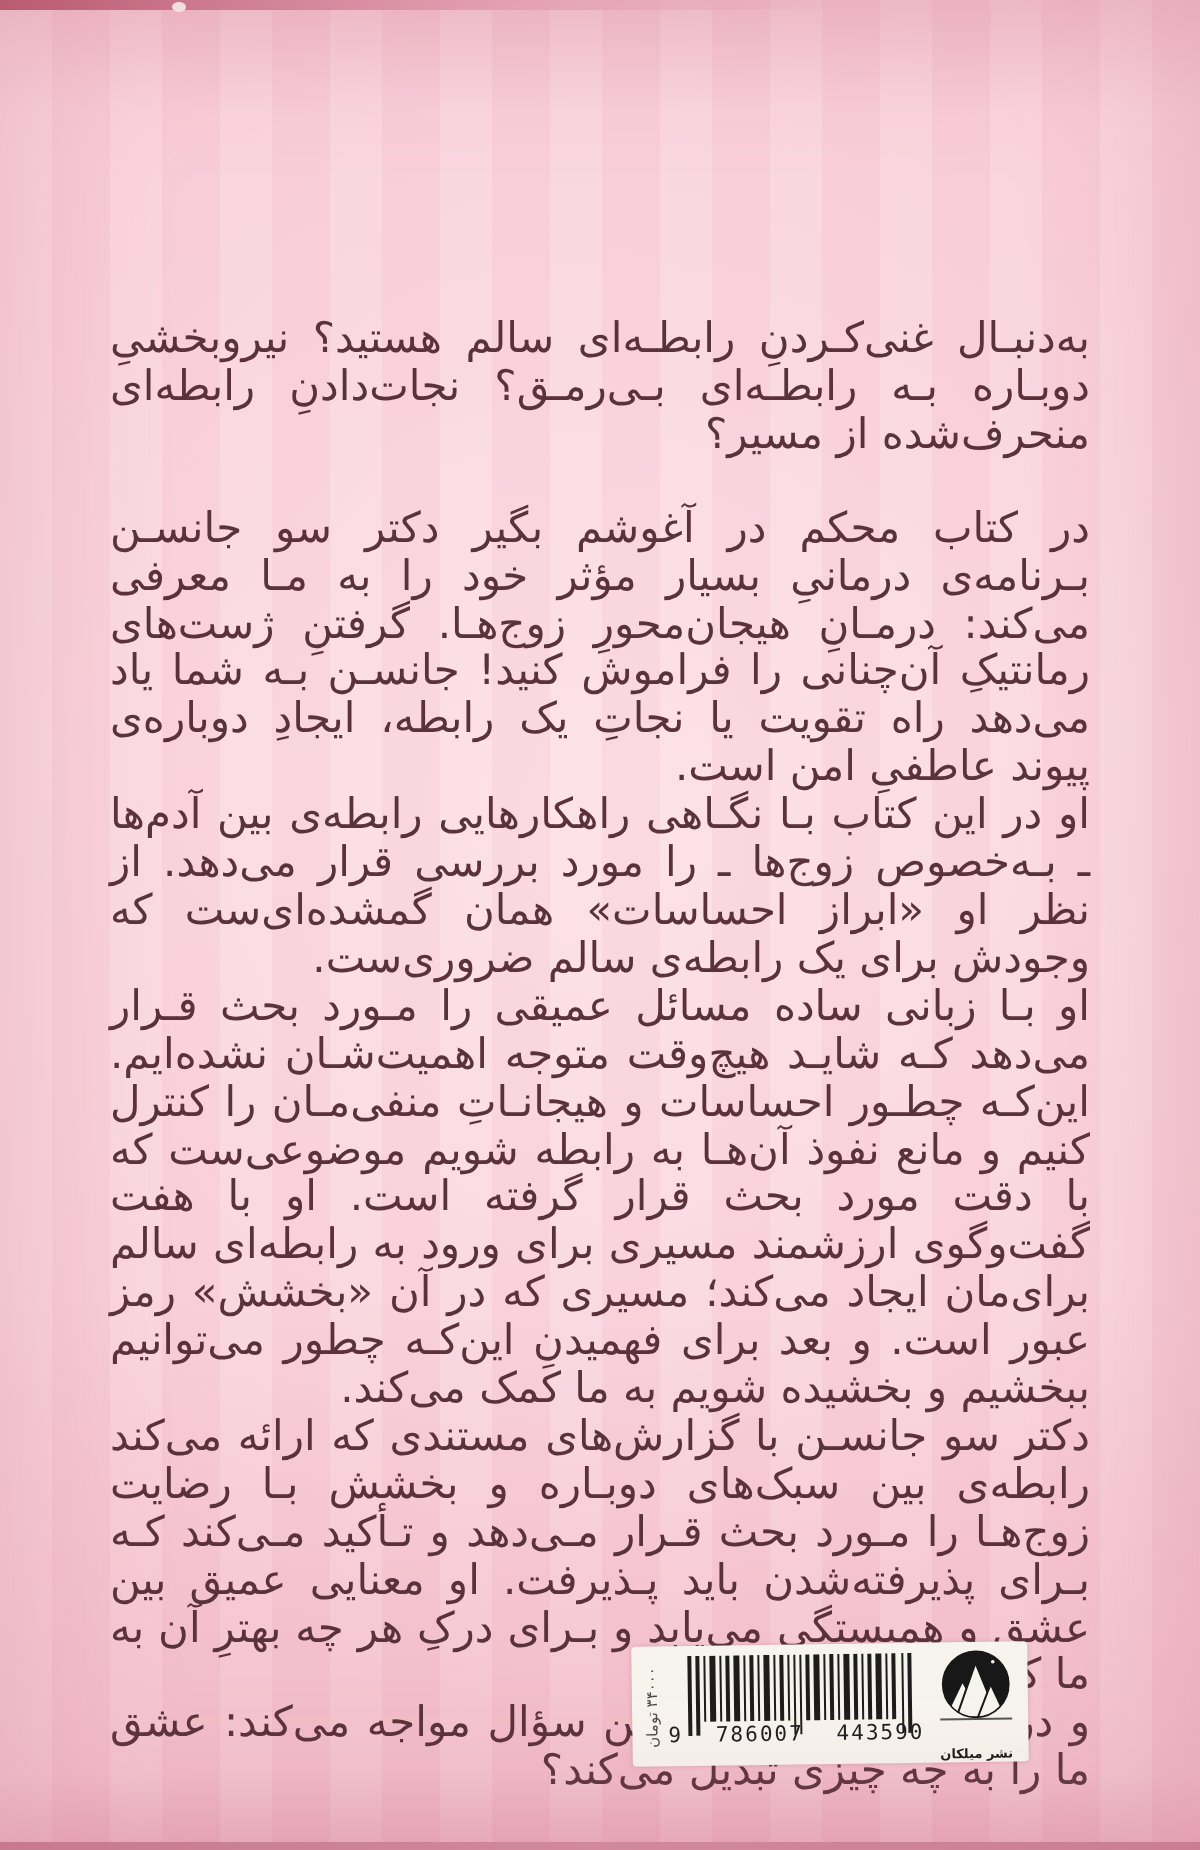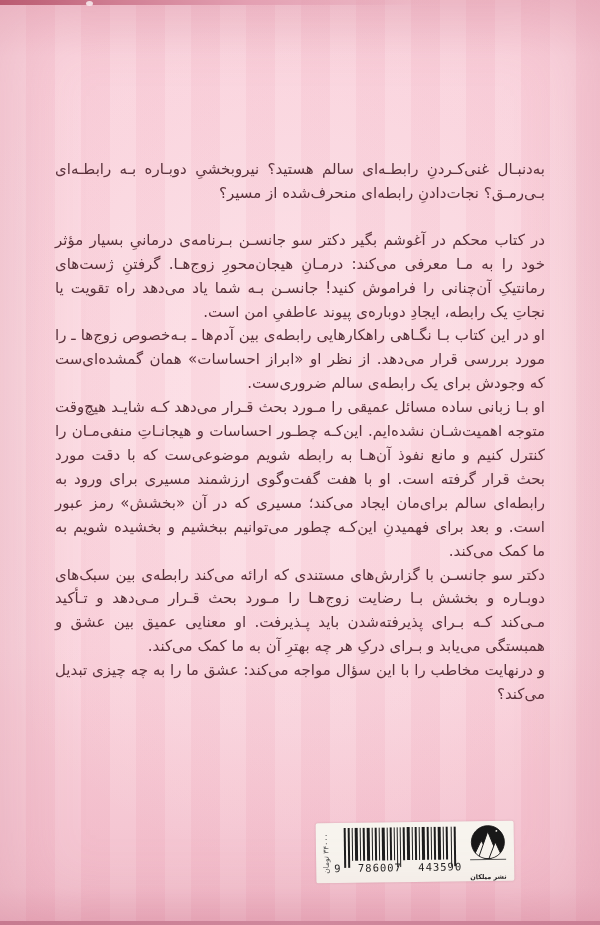--- a/index.html
+++ b/index.html
@@ -37,21 +37,21 @@
   .bottom-strip{
     position:absolute;left:0;bottom:0;width:600px;height:4px;
     background:linear-gradient(90deg,#c5798f, #d18ba0 50%, #c97e95);
   }
 
   
   .blurb{
     position:absolute;right:55px;top:158px;width:490px;
     direction:rtl;
     color:#5a323b;
-    font-size:15px;
+    font-size:21px;
     line-height:23.9px;
     text-align:justify;
     text-align-last:right;
     margin-left:40px;
   }
   .blurb p{margin:0;}
   .blurb p.intro{margin-bottom:23px;}
 
   
   .label{

